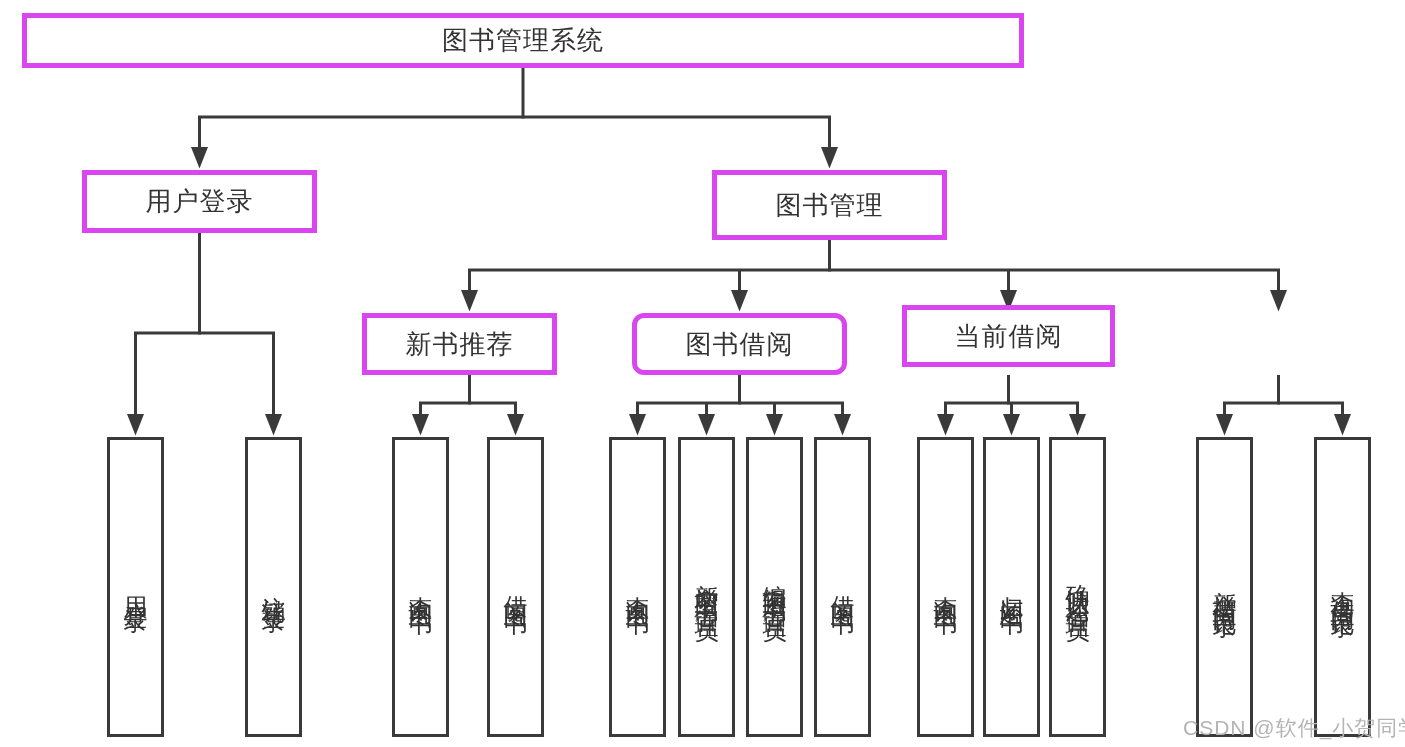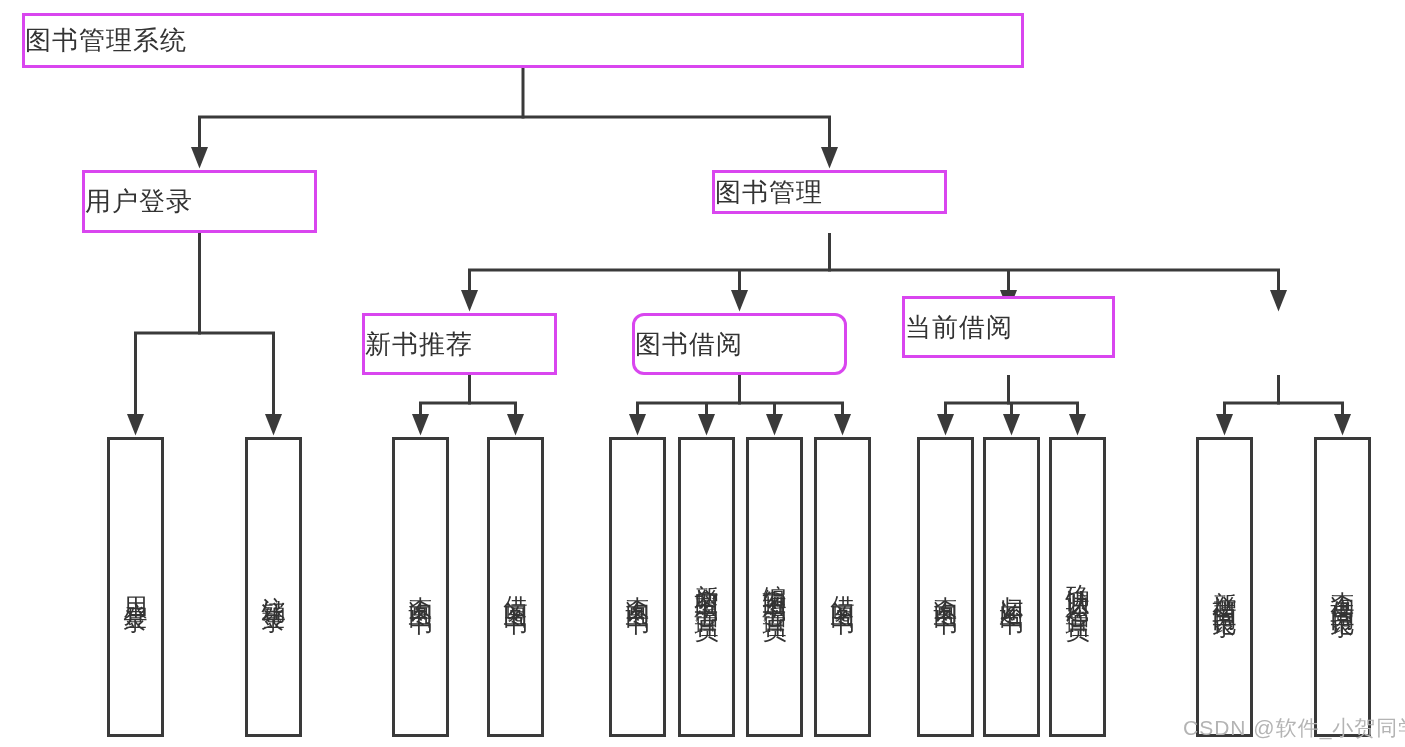--- a/index.html
+++ b/index.html
@@ -7,25 +7,25 @@
     position: relative;
     width: 1405px;
     height: 747px;
     background: #ffffff;
     font-family: "Liberation Sans", sans-serif;
     overflow: hidden;
   }
   .node {
     position: absolute;
     box-sizing: border-box;
-    border: 3px solid #d946ef;
+    border: 5px solid #d946ef;
     background: #ffffff;
     display: flex;
     align-items: center;
-    justify-content: flex-start;
+    justify-content: center;
     font-size: 26px;
     color: #333333;
     letter-spacing: 1px;
     z-index: 2;
   }
   .leaf {
     position: absolute;
     box-sizing: border-box;
     border: 3px solid #3a3a3a;
     background: #ffffff;
@@ -131,31 +131,31 @@
     <polygon points="1334,414 1351,414 1342.5,435.5"></polygon>
   </svg>
 
   <div class="node" style="left:22px; top:13px; width:1002px; height:55px;">
     <span>图书管理系统</span>
   </div>
 
   <div class="node" style="left:82px; top:170px; width:235px; height:63px;">
     <span>用户登录</span>
   </div>
-  <div class="node" style="left:712px; top:170px; width:235px; height:44px;">
+  <div class="node" style="left:712px; top:170px; width:235px; height:70px;">
     <span>图书管理</span>
   </div>
 
   <div class="node" style="left:362px; top:313px; width:195px; height:62px;">
     <span>新书推荐</span>
   </div>
   <div class="node" style="left:632px; top:313px; width:215px; height:62px;border-radius:12px;">
     <span>图书借阅</span>
   </div>
-  <div class="node" style="left:902px; top:296px; width:213px; height:62px;">
+  <div class="node" style="left:902px; top:305px; width:213px; height:62px;">
     <span>当前借阅</span>
   </div>
 
   <div class="leaf" style="left:107px;">
     <span>用户登录</span>
   </div>
   <div class="leaf" style="left:245px;">
     <span>注销登录</span>
   </div>
 

